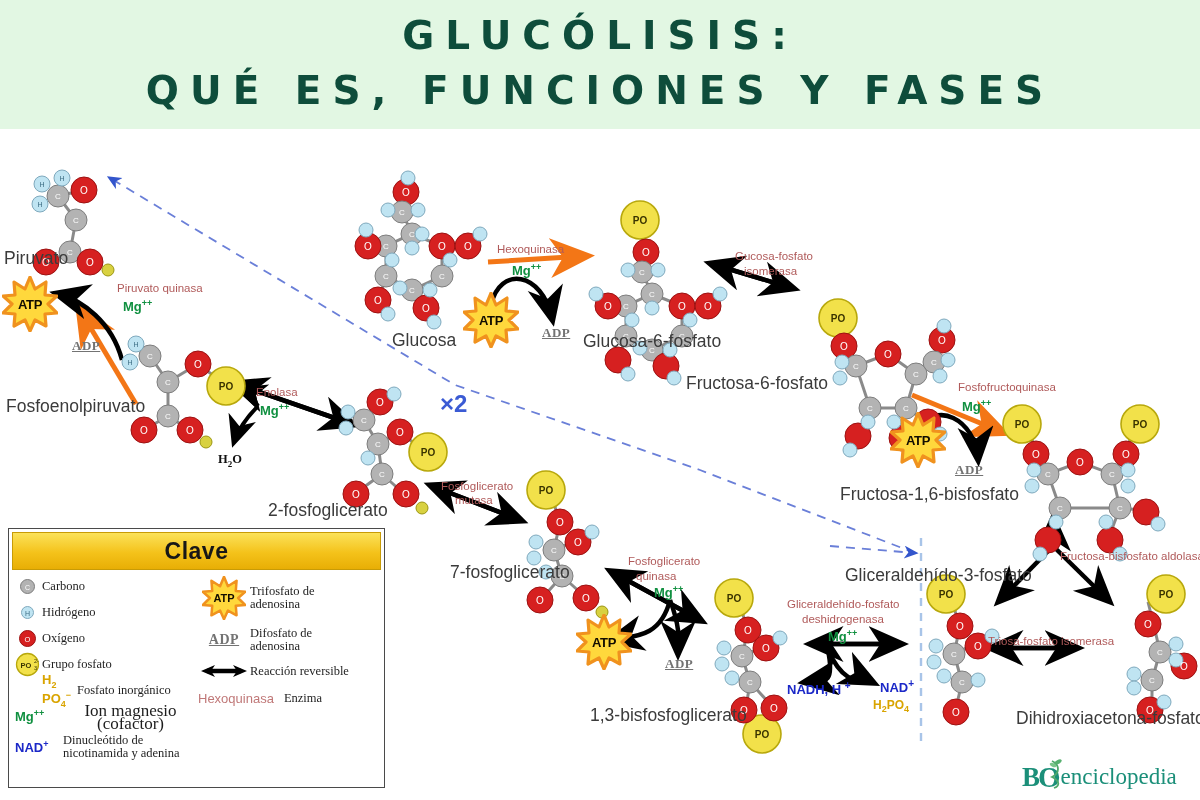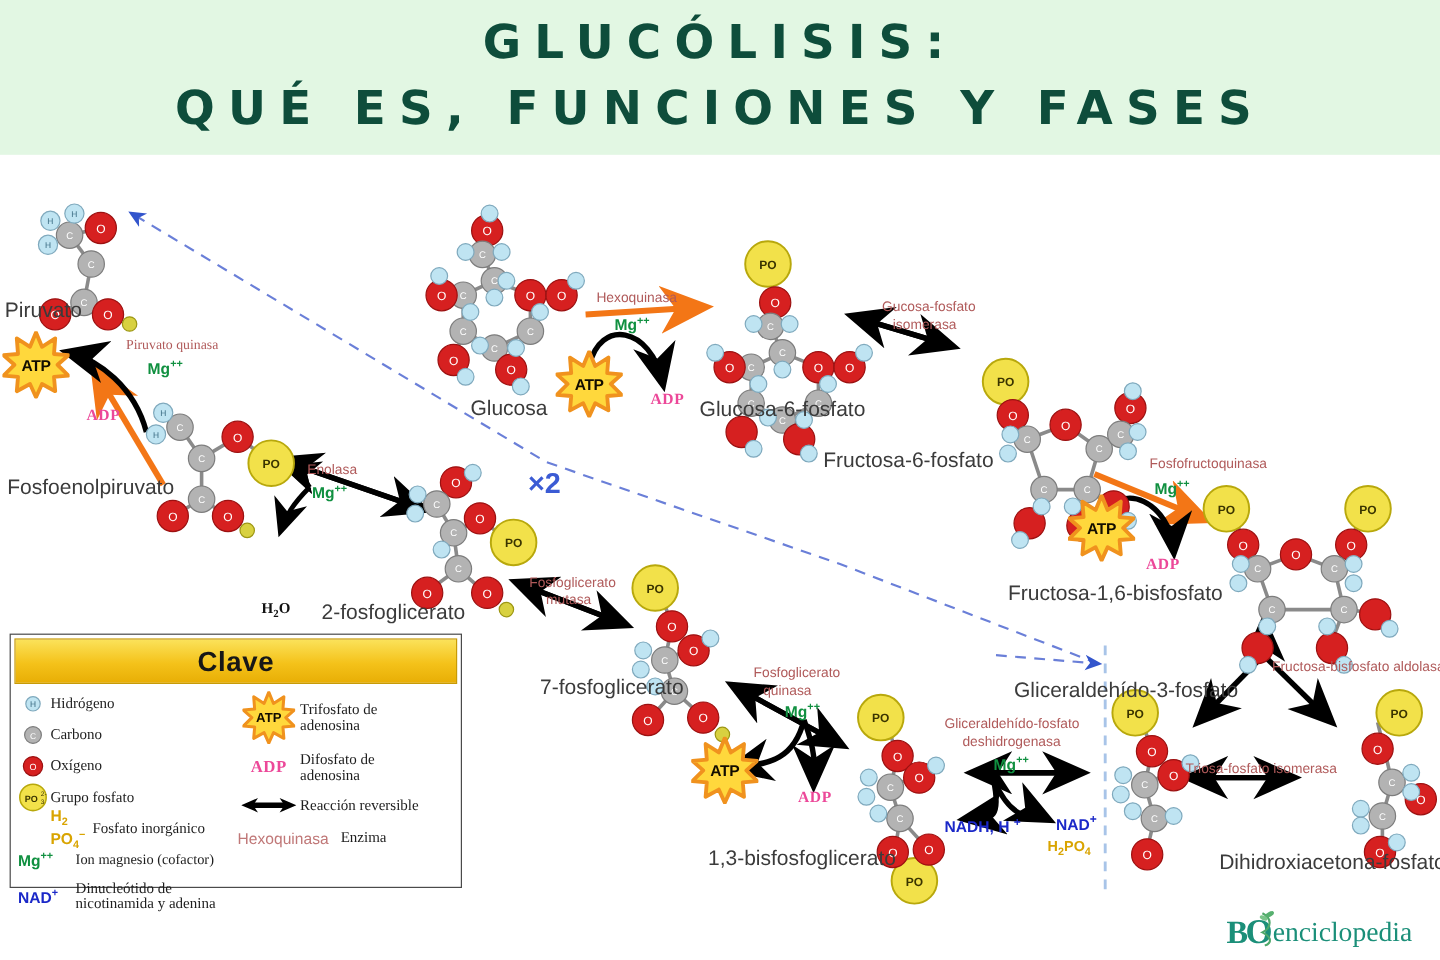--- a/index.html
+++ b/index.html
@@ -28,22 +28,22 @@
     color:#3b3b3b;font-size:17.5px;
     font-family:"Liberation Sans",sans-serif;
   }
   .enz{ 
     color:#b05a5a;font-size:11.5px;line-height:12.5px;
     font-family:"Liberation Sans",sans-serif;text-align:center;
   }
   .mg{color:#109040;font-size:13px;font-weight:700;
       font-family:"Liberation Sans",sans-serif;}
   .mg sup{font-size:9px;}
-  .adp{color:#ec4899;font-size:13px;font-weight:700;
-       font-family:"Liberation Serif",serif;letter-spacing:.5px;}
+  .adp{color:#737373;font-size:13px;font-weight:700;
+       font-family:"Liberation Serif",serif;letter-spacing:.5px;text-decoration:underline;}
   .h2o{color:#111;font-size:12.5px;font-weight:700;
        font-family:"Liberation Serif",serif;}
   .h2o sub{font-size:9px;}
   .nad{color:#1b28c8;font-size:13px;font-weight:700;
        font-family:"Liberation Sans",sans-serif;}
   .nad sup{font-size:10px;}
   .hpo{color:#d9a400;font-size:12px;font-weight:700;
        font-family:"Liberation Sans",sans-serif;}
   .hpo sub{font-size:9px;}
   .x2{color:#3b5bd4;font-size:24px;font-weight:700;
@@ -62,21 +62,21 @@
   
   .mol{position:absolute;}
   .mol svg{display:block;overflow:visible;}
 
   
   #arrows{position:absolute;left:0;top:0;width:1200px;height:800px;}
   #arrows svg{display:block;width:1200px;height:800px;overflow:visible;}
 
   
   #legend{
-    position:absolute;left:8px;top:528px;width:377px;height:212px;
+    position:absolute;left:8px;top:528px;width:377px;height:260px;
     background:#ffffff;border:1.5px solid #4a4a4a;
     box-sizing:border-box;padding:3px;
   }
   #legend .bar{
     height:36px;
     background:linear-gradient(180deg,#fbe25a 0%,#f4c21a 55%,#e8ae05 100%);
     border:1px solid #c89b06;
     display:flex;align-items:center;justify-content:center;
   }
   #legend .bar span{
@@ -85,21 +85,21 @@
   }
   #legend .cols{display:flex;padding-top:6px;}
   #legend .colA{width:186px;}
   #legend .colB{width:182px;}
   .lrow{display:flex;align-items:center;margin-bottom:5px;height:21px;}
   .lrow .ic{width:30px;flex:0 0 30px;display:flex;align-items:center;justify-content:center;}
   .lrow .tx{
     font-size:12.5px;color:#1d1d1d;line-height:13px;
     font-family:"Liberation Serif",serif;
   }
-  .lrow .tx.sm{font-size:12px;}
+  .lrow .tx.sm{font-size:17px;text-align:center;}
   .lrow.tall{height:30px;align-items:center;}
   .chem{font-family:"Liberation Sans",sans-serif;font-weight:700;font-size:13px;}
   .chem sub{font-size:9px;}
   .chem sup{font-size:9px;}
   .enzword{color:#c07878;font-size:13px;font-family:"Liberation Sans",sans-serif;}
 
   
   #logo{position:absolute;left:1022px;top:760px;height:34px;
         display:flex;align-items:center;}
   #logo .b{font-size:27px;font-weight:700;color:#1b8f79;
@@ -699,57 +699,57 @@
 <div class="lbl enz" style="left:628px;top:555px;">Fosfoglicerato</div>
 <div class="lbl enz" style="left:636px;top:570px;">quinasa</div>
 <div class="lbl mg" style="left:654px;top:584px;">Mg<sup>++</sup></div>
 
 <div class="lbl enz" style="left:441px;top:480px;">Fosfoglicerato</div>
 <div class="lbl enz" style="left:455px;top:494px;">mutasa</div>
 
 <div class="lbl enz" style="left:256px;top:386px;">Enolasa</div>
 <div class="lbl mg" style="left:260px;top:402px;">Mg<sup>++</sup></div>
 
-<div class="lbl enz" style="left:105px;top:282px;font-family:Liberation Serif, serif;">Piruvato quinasa</div>
+<div class="lbl enz" style="left:117px;top:282px;">Piruvato quinasa</div>
 <div class="lbl mg" style="left:123px;top:298px;">Mg<sup>++</sup></div>
 
 <div class="lbl adp" style="left:72px;top:338px;">ADP</div>
 <div class="lbl adp" style="left:542px;top:325px;">ADP</div>
 <div class="lbl adp" style="left:955px;top:462px;">ADP</div>
 <div class="lbl adp" style="left:665px;top:656px;">ADP</div>
-<div class="lbl h2o" style="left:218px;top:452px;margin-top:48px;">H<sub>2</sub>O</div>
+<div class="lbl h2o" style="left:218px;top:452px;">H<sub>2</sub>O</div>
 <div class="lbl nad" style="left:787px;top:680px;">NADH, H <sup>+</sup></div>
 <div class="lbl nad" style="left:880px;top:678px;">NAD<sup>+</sup></div>
 <div class="lbl hpo" style="left:873px;top:698px;">H<sub>2</sub>PO<sub>4</sub></div>
 <div class="lbl x2" style="left:440px;top:390px;">×2</div>
 
 <div id="legend">
   <div class="bar">
     <span>Clave</span>
   </div>
   <div class="cols">
 
     <div class="colA">
+      <div class="lrow">
+        <span class="ic">
+          <svg width="17" height="17">
+              <circle cx="8.5" cy="8.5" r="7" fill="#b3b3b3" stroke="#7d7d7d"></circle>
+          <text x="8.5" y="11.5" font-size="7" fill="#fff" text-anchor="middle" font-family="Liberation Sans, sans-serif">C</text>
+            </svg>
+        </span>
+        <span class="tx">Carbono</span>
+      </div>
       <div class="lrow">
         <span class="ic">
           <svg width="15" height="15">
               <circle cx="7.5" cy="7.5" r="6" fill="#bfe4f2" stroke="#7fa9bd"></circle>
           <text x="7.5" y="10.5" font-size="7" fill="#3a6b82" text-anchor="middle" font-family="Liberation Sans, sans-serif">H</text>
             </svg>
         </span>
         <span class="tx">Hidrógeno</span>
-      </div>
-      <div class="lrow">
-        <span class="ic">
-          <svg width="17" height="17">
-              <circle cx="8.5" cy="8.5" r="7" fill="#b3b3b3" stroke="#7d7d7d"></circle>
-          <text x="8.5" y="11.5" font-size="7" fill="#fff" text-anchor="middle" font-family="Liberation Sans, sans-serif">C</text>
-            </svg>
-        </span>
-        <span class="tx">Carbono</span>
       </div>
       <div class="lrow">
         <span class="ic">
           <svg width="19" height="19">
               <circle cx="9.5" cy="9.5" r="8" fill="#d62020" stroke="#9c1111"></circle>
           <text x="9.5" y="12.5" font-size="7.5" fill="#fff" text-anchor="middle" font-family="Liberation Sans, sans-serif">O</text>
             </svg>
         </span>
         <span class="tx">Oxígeno</span>
       </div>

